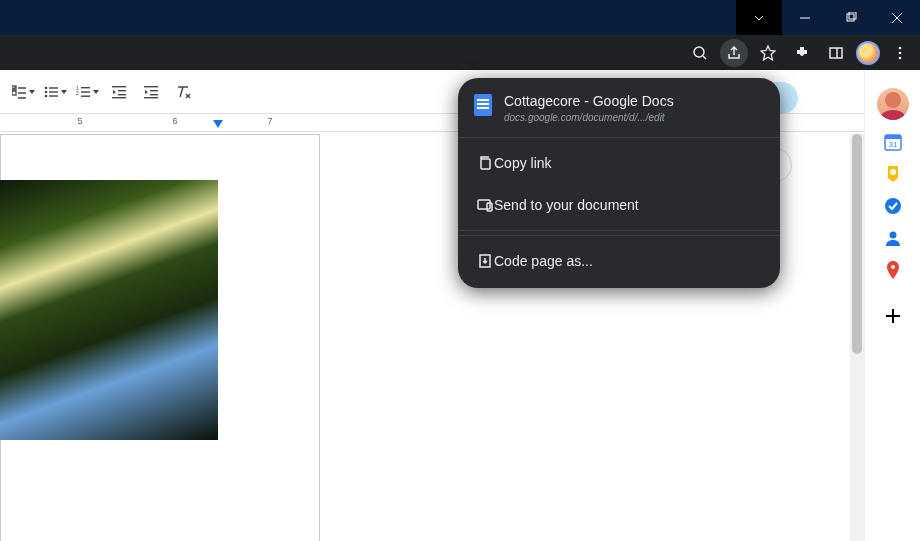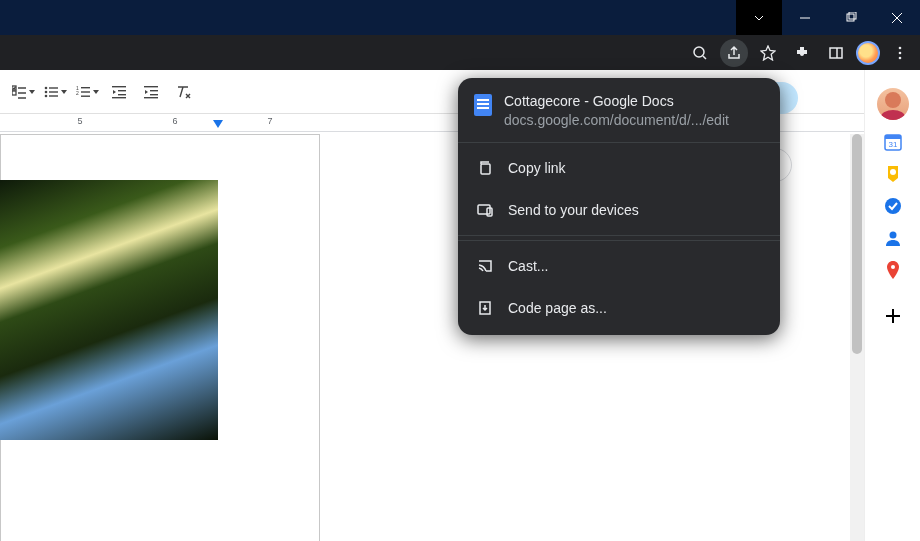--- a/index.html
+++ b/index.html
@@ -38,27 +38,27 @@
   .avatar { width:32px; height:32px; border-radius:50%; background:linear-gradient(#f4c2a0,#e8a07a); position:relative; overflow:hidden; }
   .avatar::before { content:""; position:absolute; top:4px; left:8px; width:16px; height:16px; border-radius:50%; background:#d97a5a; }
   .avatar::after { content:""; position:absolute; bottom:-4px; left:4px; right:4px; height:14px; background:#c03050; border-radius:50% 50% 0 0; }
   .rail .ico { width:20px; height:20px; }
 
   
   .sharepill { position:absolute; top:12px; right:66px; background:#c2e7ff; color:#001d35; font-size:14px; font-weight:500; padding:8px 18px; border-radius:22px; z-index:5; }
   .collapse { position:absolute; top:78px; right:72px; width:34px; height:34px; border:1px solid #dadce0; border-radius:50%; display:flex; align-items:center; justify-content:center; background:#fff; z-index:5; }
 
   
-  .menu { position:absolute; top:78px; left:458px; width:322px; background:#292a2d; border-radius:14px; box-shadow:0 4px 20px rgba(0,0,0,.6); z-index:20; padding-bottom:6px; }
+  .menu { position:absolute; top:78px; left:458px; width:322px; background:#292a2d; border-radius:20px; box-shadow:0 4px 20px rgba(0,0,0,.6); z-index:20; padding-bottom:6px; }
   .menu-header { display:flex; padding:14px 16px 10px; gap:12px; }
   .docicon { width:18px; height:22px; background:#4285f4; border-radius:2px; position:relative; flex-shrink:0; margin-top:2px; }
   .docicon::before { content:""; position:absolute; left:3px; top:5px; right:3px; height:2px; background:#fff; box-shadow:0 4px 0 #fff, 0 8px 0 #fff; }
   .menu-title { color:#e8eaed; font-size:14px; line-height:1.4; }
-  .menu-sub { color:#9aa0a6; font-size:14px; }
-  .menu-item { display:flex; align-items:center; gap:14px; padding:12px 18px; color:#e8eaed; font-size:14px; }
+  .menu-sub { color:#9aa0a6; font-size:10px;font-style:italic; }
+  .menu-item { display:flex; align-items:center; gap:0; padding:12px 18px; color:#e8eaed; font-size:14px; }
   .menu-item.highlight { outline:4px solid #ff1560; outline-offset:-2px; border-radius:6px; margin:4px 4px; padding:12px 14px; }
   .menu-icon { width:18px; height:18px; display:flex; align-items:center; justify-content:center; flex-shrink:0; }
   .menu svg { stroke:#e8eaed; fill:none; stroke-width:1.5; }
   .sep { height:1px; background:#3c4043; margin:4px 0; }
 </style>
 </head>
 <body>
 
 <div class="titlebar">
   <div class="btn">
@@ -245,34 +245,26 @@
       </div>
     <span>Copy link</span>
   </div>
   <div class="menu-item">
     <div class="menu-icon">
         <svg width="16" height="16" viewBox="0 0 16 16">
           <rect x="1" y="3" width="12" height="9" rx="1"></rect>
           <rect x="10" y="6" width="5" height="8" rx="1"></rect>
         </svg>
       </div>
-    <span>Send to your devices</span>
+    <span>Send to your document</span>
   </div>
   <div class="sep"></div>
   <div class="sep"></div>
   <div class="menu-item">
     <div class="menu-icon">
         <svg width="16" height="16" viewBox="0 0 16 16">
-          <path d="M2 3h12v10h-5M2 13a3 3 0 0 0-0-0M2 10a6 6 0 0 1 4 3M2 7a9 9 0 0 1 7 6"></path>
-        </svg>
-      </div>
-    <span>Cast...</span>
-  </div>
-  <div class="menu-item">
-    <div class="menu-icon">
-        <svg width="16" height="16" viewBox="0 0 16 16">
           <rect x="3" y="2" width="10" height="12"></rect>
           <path d="M8 5v5M6 8l2 2 2-2"></path>
         </svg>
       </div>
     <span>Code page as...</span>
   </div>
 </div>
 
 </body></html>

